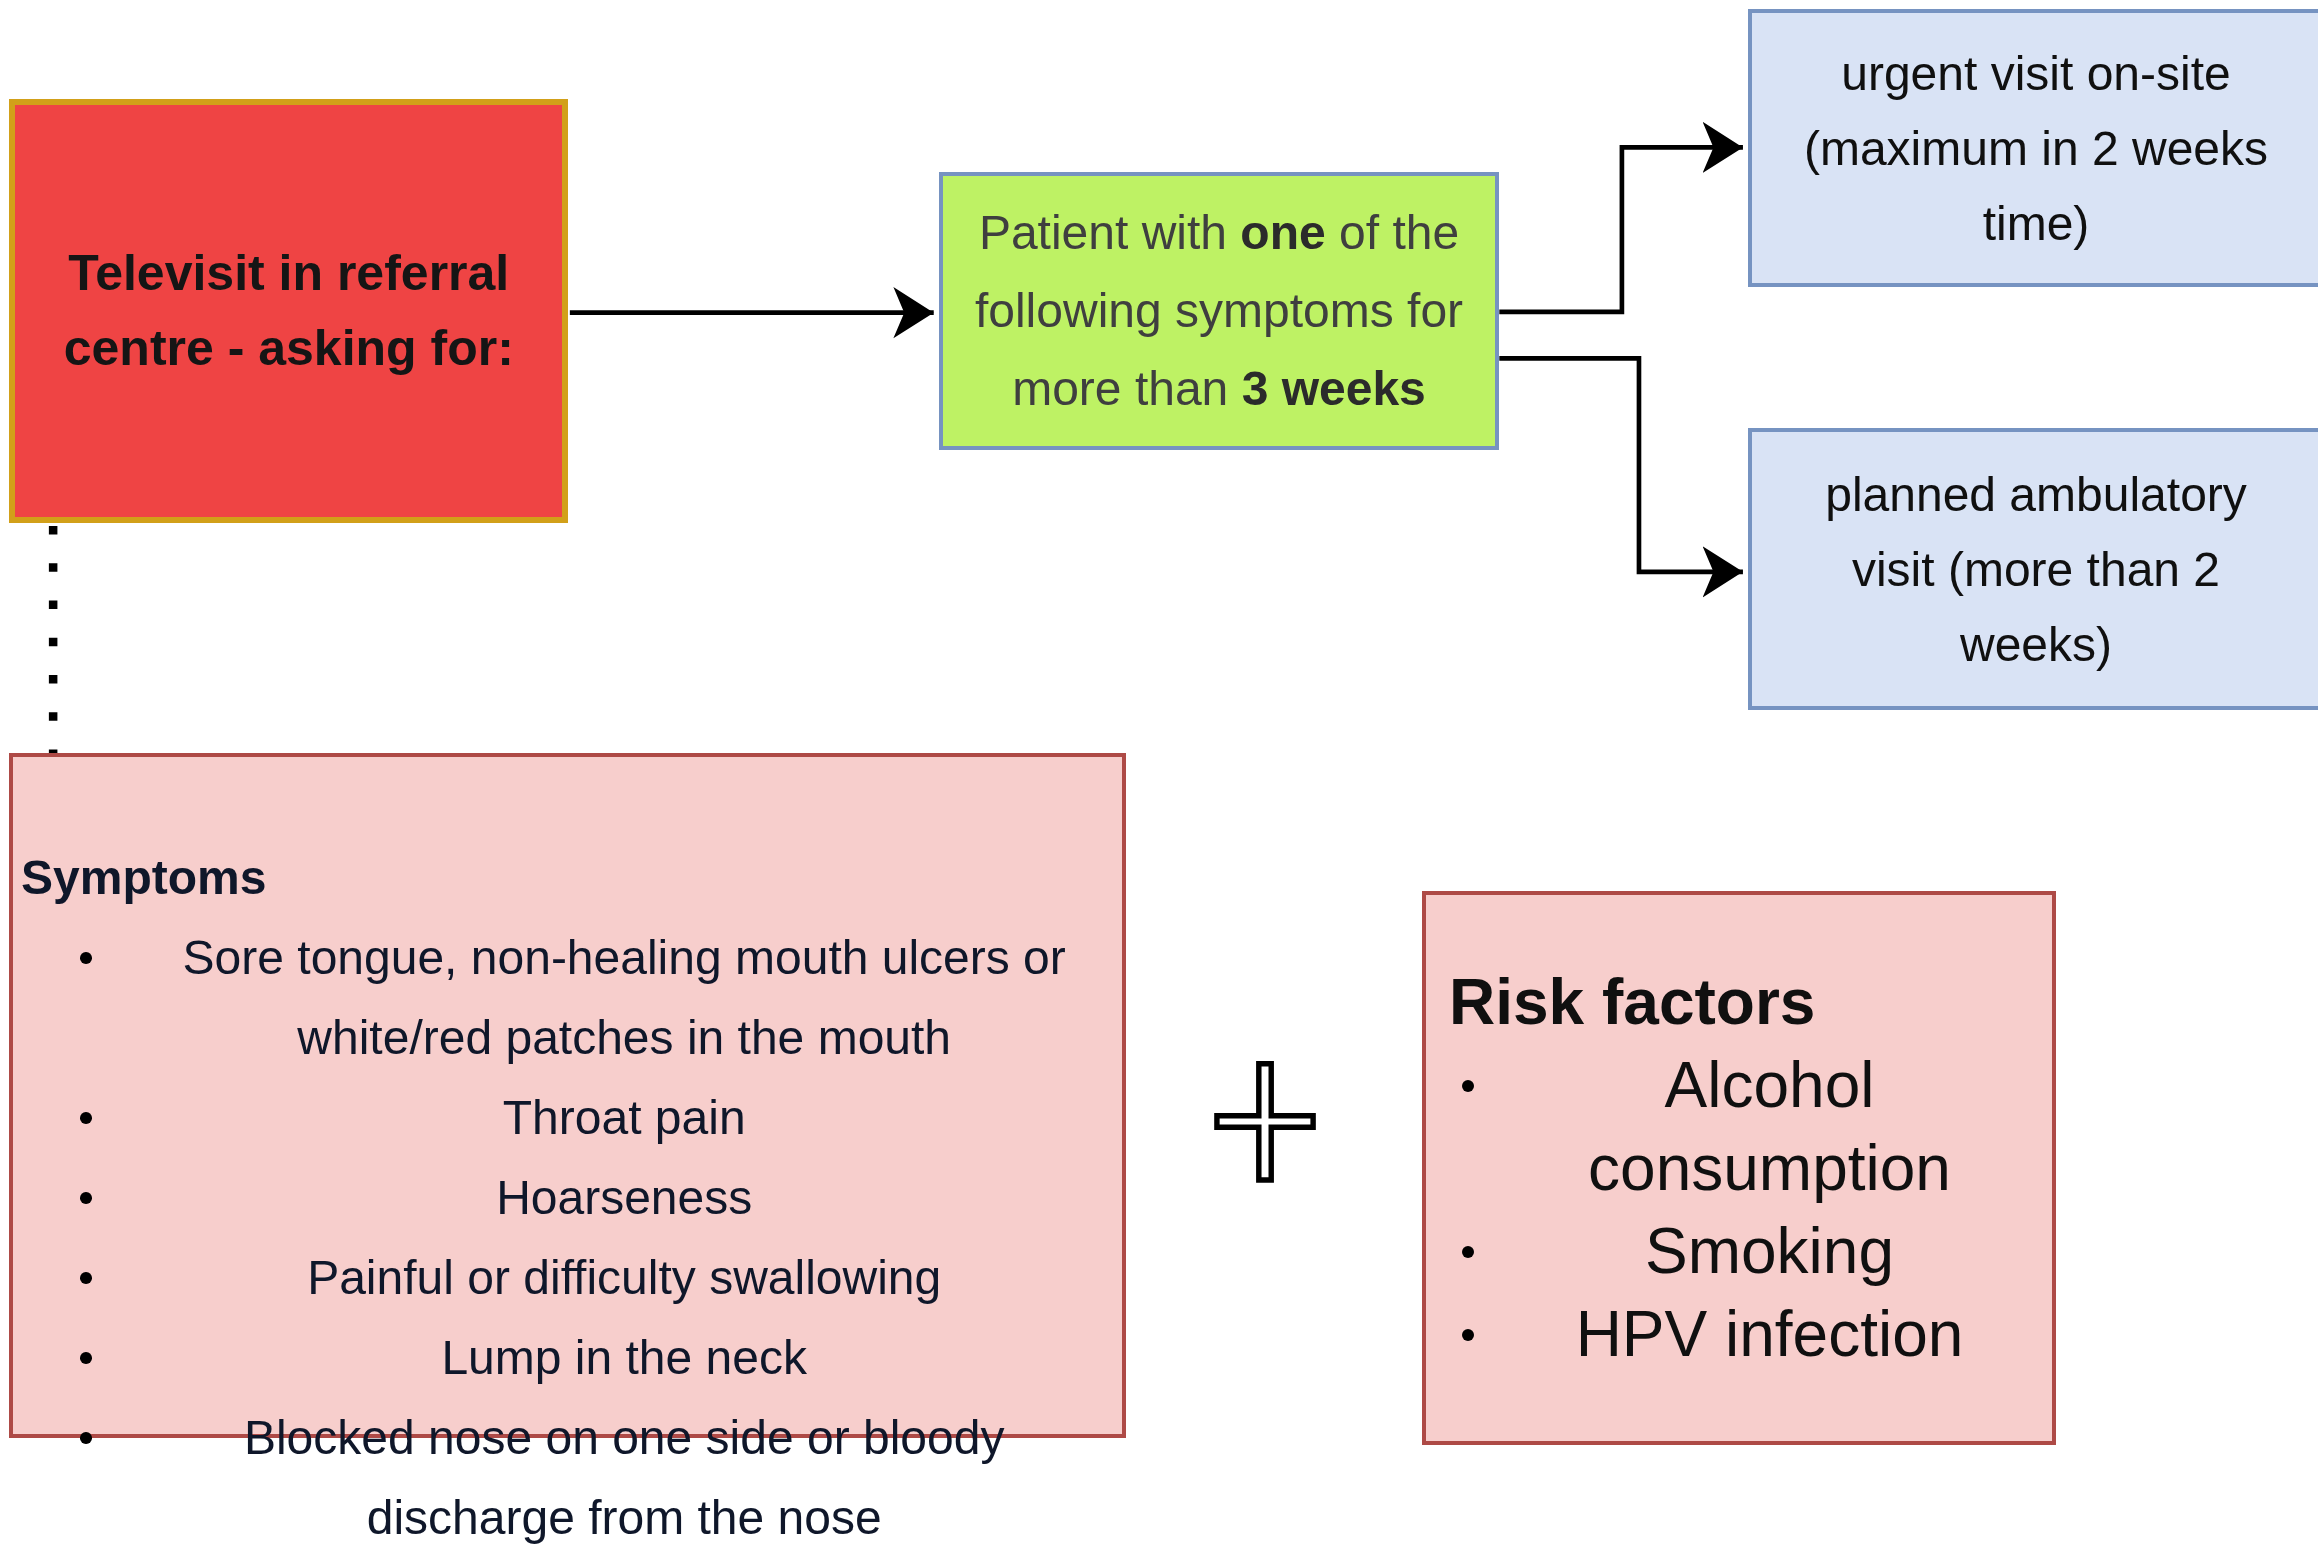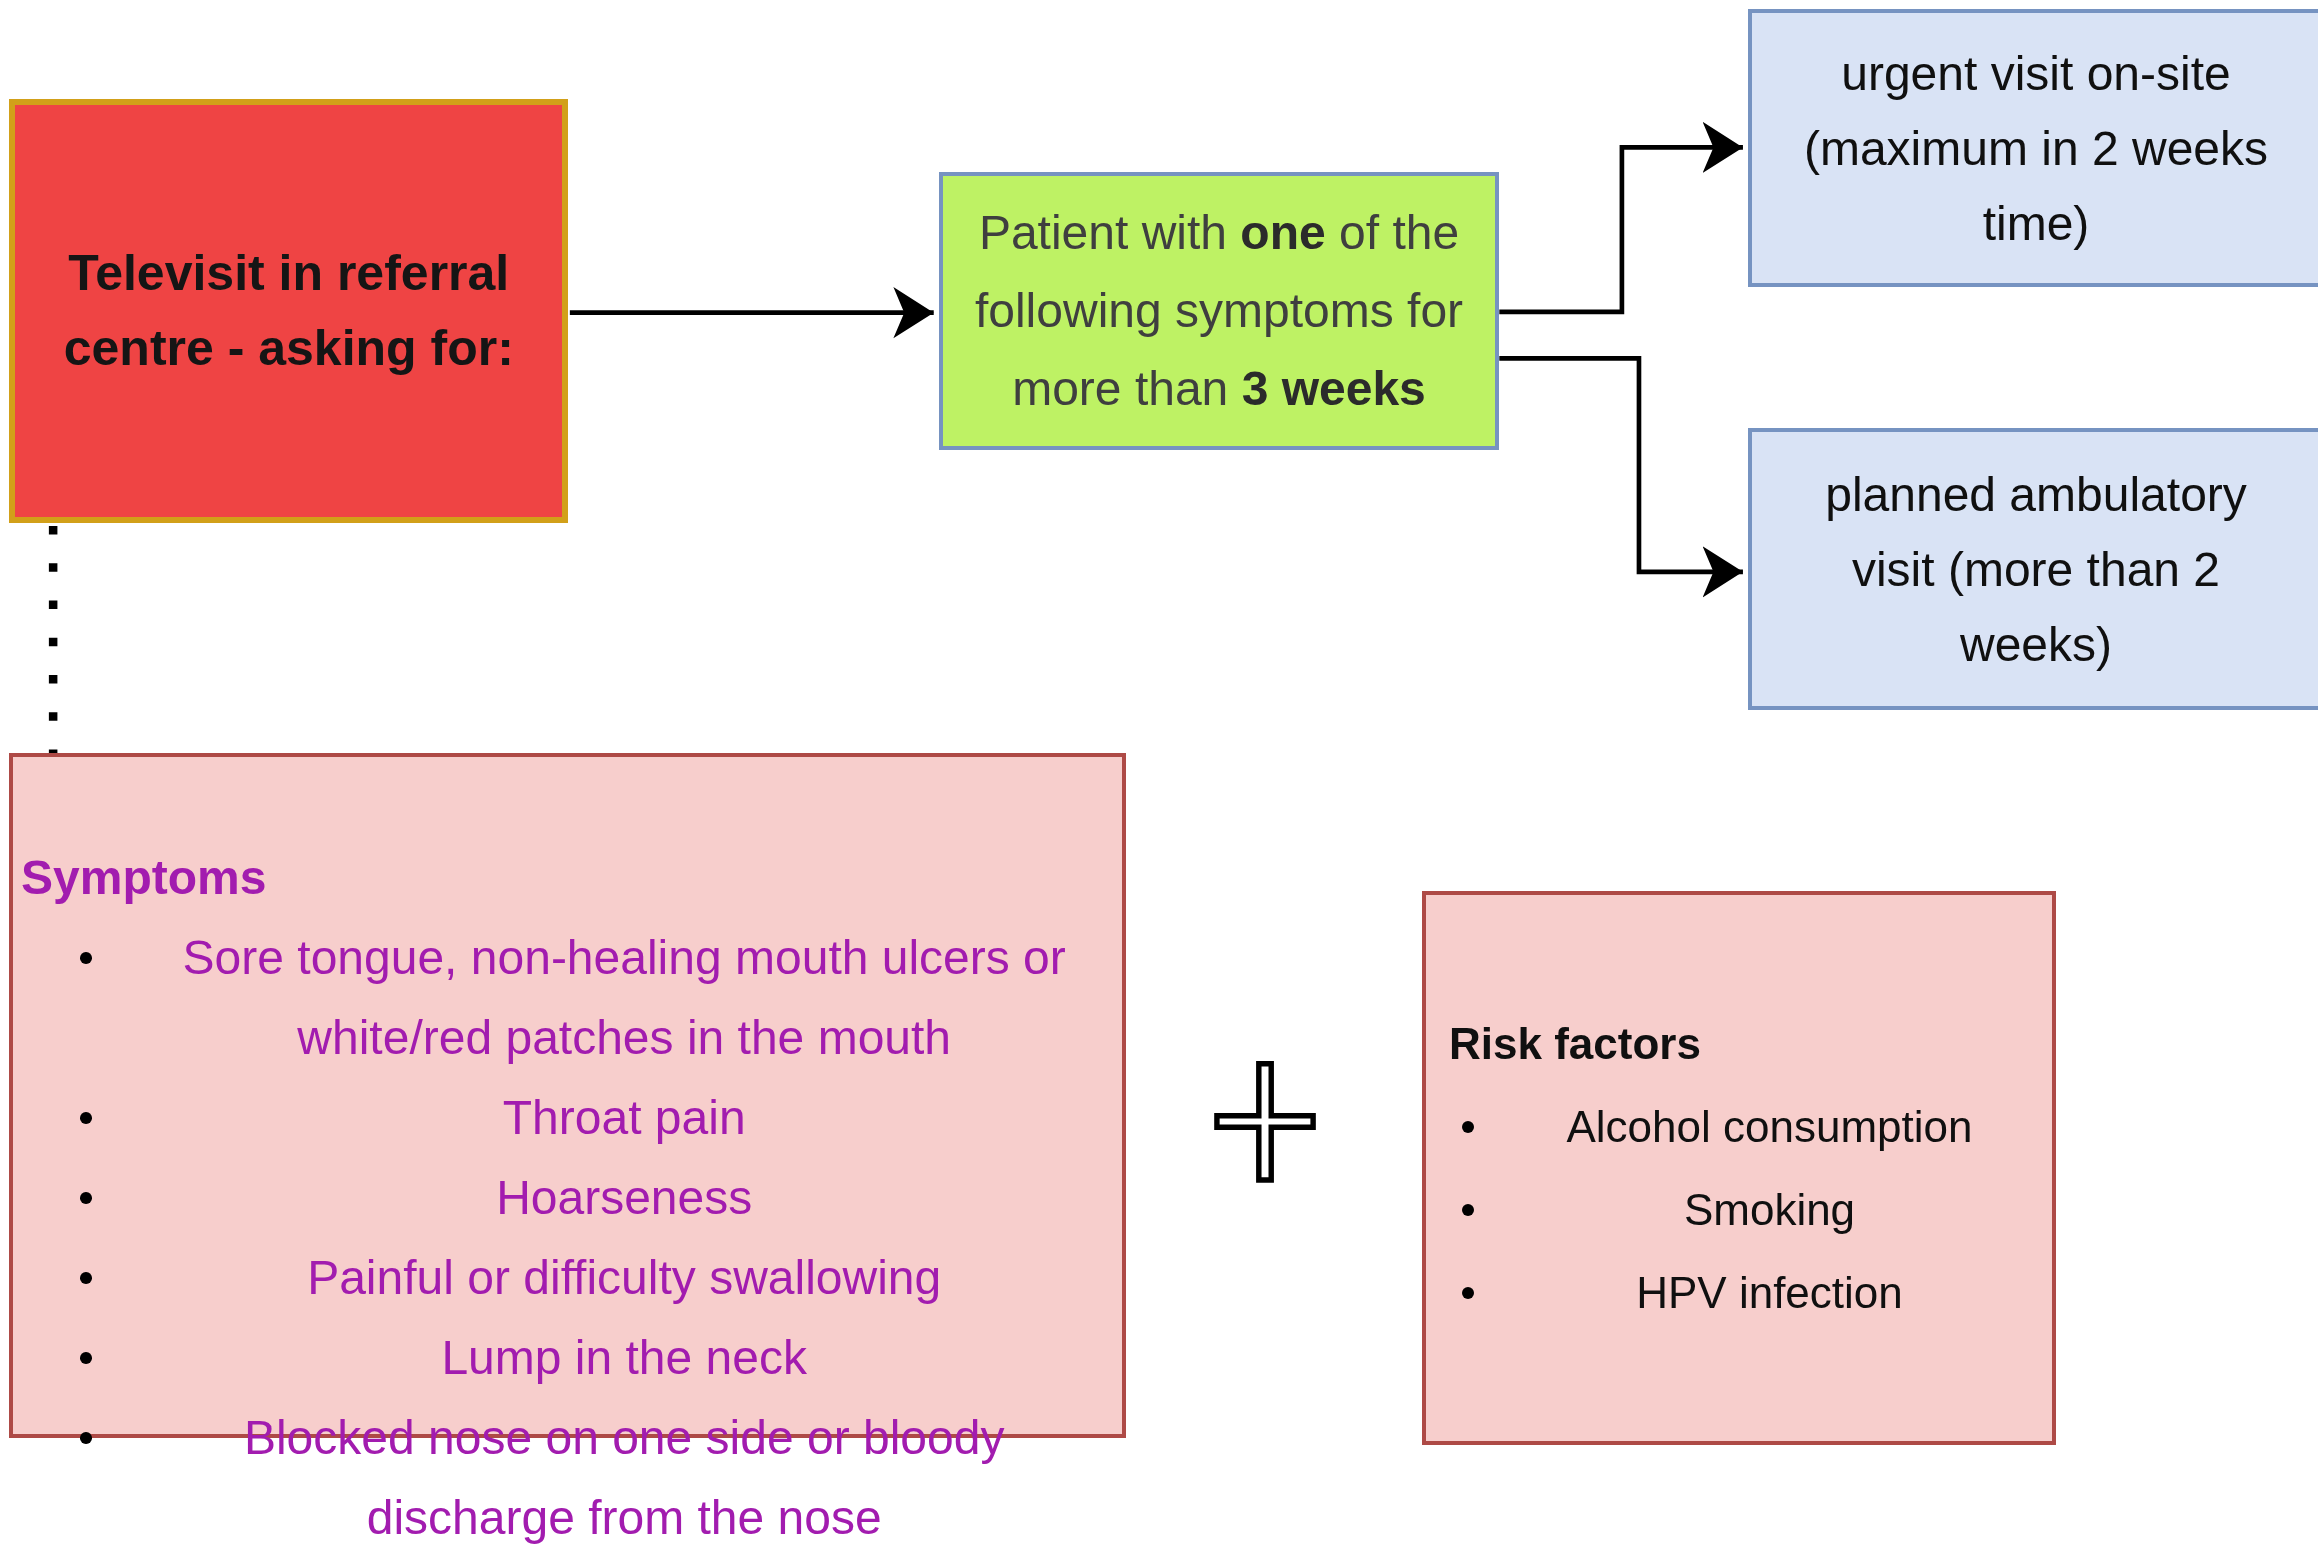--- a/index.html
+++ b/index.html
@@ -35,27 +35,27 @@
     left:1748px;top:428px;width:576px;height:282px;
     background:#D9E3F5;border:4.7px solid #7693C1;
     font-size:48px;line-height:75px;color:#101010;
   }
 
   
   #symptoms-box{
     left:9.3px;top:753px;width:1117px;height:685px;
     background:#F7CECC;border:4.7px solid #AE4A46;
     padding:81px 28px 0 7.8px;
-    font-size:48px;color:#a21caf;
+    font-size:48px;color:#0f172a;
   }
   #risk-box{
     left:1422px;top:891px;width:634px;height:554px;
     background:#F7CECC;border:4.7px solid #AE4A46;
     padding:0 43px 0 23px;
-    font-size:44px;color:#101010;
+    font-size:64px;color:#101010;
     display:flex;flex-direction:column;justify-content:center;
   }
   .panel-title{font-weight:bold;line-height:80px;}
   #risk-box .panel-title{line-height:83px;}
   .bullet-list{margin:0;padding:0 0 0 133px;list-style:none;text-align:center;}
   #risk-box .bullet-list{padding-left:81px;}
   .bullet-list li{line-height:80px;position:relative;}
   #risk-box .bullet-list li{line-height:83px;}
   .bullet-list li::before{
     content:"";position:absolute;left:-74px;top:34px;

